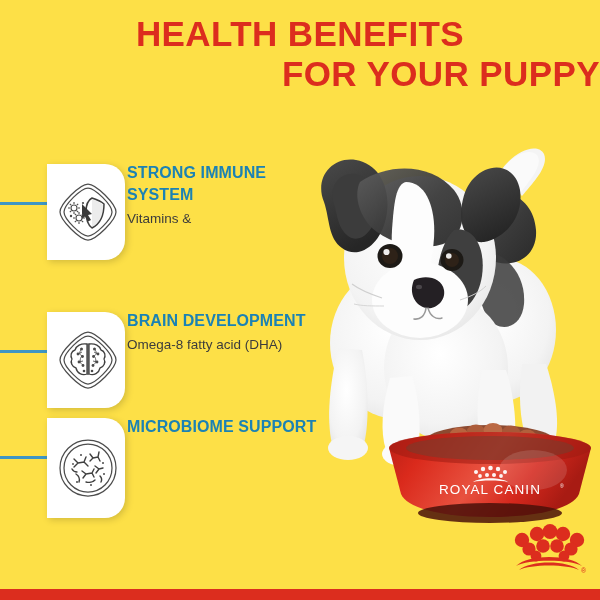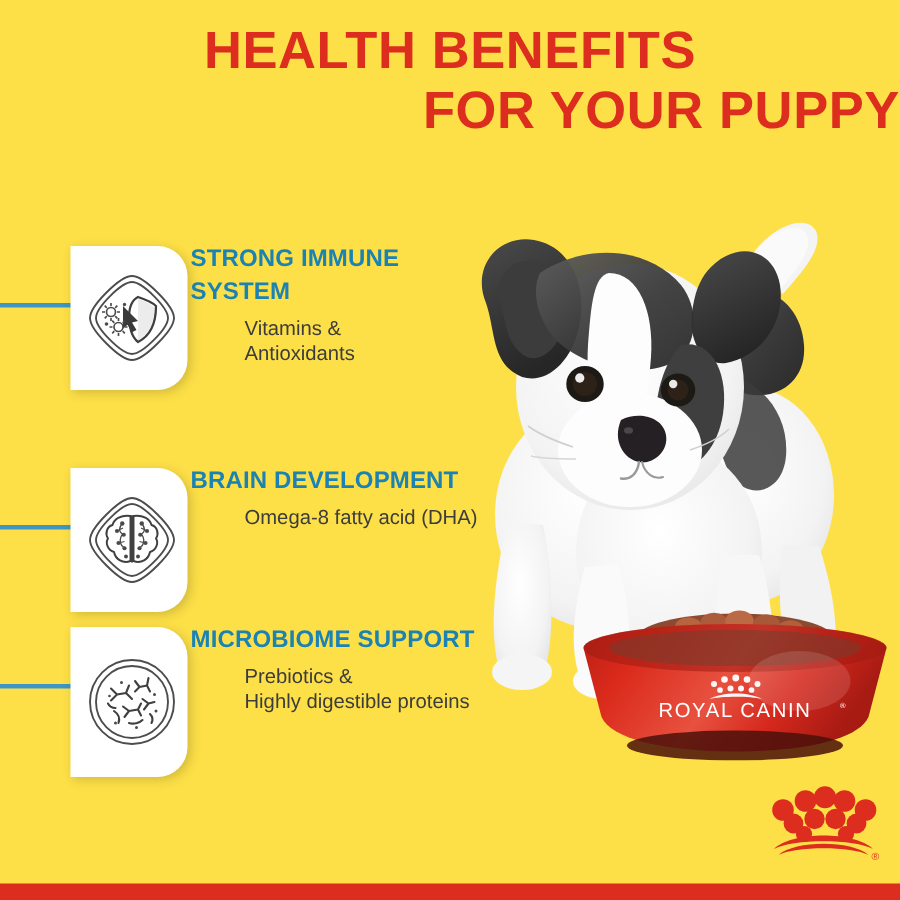--- a/index.html
+++ b/index.html
@@ -26,21 +26,21 @@
 
   
   .photo{
     position:absolute; left:286px; top:138px; width:314px; height:330px;
     overflow:hidden;
   }
   .photo svg{display:block;}
 
   
   .bowl{
-    position:absolute; left:383px; top:402px; width:214px; height:105px;
+    position:absolute; left:383px; top:418px; width:214px; height:105px;
   }
   .bowl svg{display:block;}
 
   
   .benefit{
     position:absolute;
     left:0; width:320px; height:112px;
   }
   .b1{top:156px;}
   .b2{top:304px;}
@@ -79,21 +79,20 @@
     font-size:16px;
     line-height:22px;
     letter-spacing:0.1px;
   }
   .sub{
     color:#3c3c3c;
     font-size:13.5px;
     line-height:16.5px;
     margin-top:5px;
     font-weight:normal;
-    margin-left:36px;
   }
 
   
   .rc-logo{
     position:absolute;
     left:510px; top:521px;
     width:78px; height:56px;
   }
   .rc-logo svg{display:block;}
 
@@ -270,21 +269,20 @@
           <path d="M21 32v-2M21 40v2M17 36h-2M25 36h2M18.2 33.2l-1.4-1.4M23.8 38.8l1.4 1.4M23.8 33.2l1.4-1.4M18.2 38.8l-1.4 1.4"></path>
         </g>
         <circle cx="13" cy="34" r="1.2" fill="#4a4a4a"></circle>
         <circle cx="25" cy="21" r="1.1" fill="#4a4a4a"></circle>
       </svg>
     </div>
     <div class="texts">
       <div class="head">STRONG IMMUNE SYSTEM</div>
       <div class="sub">
         <div>Vitamins &amp;</div>
-        <div>Antioxidants</div>
       </div>
     </div>
   </div>
 
   <div class="benefit b2">
     <div class="connector"></div>
     <div class="card"></div>
     <div class="icon">
       <svg width="60" height="60" viewBox="0 0 60 60" xmlns="http://www.w3.org/2000/svg">
         <g fill="none" stroke="#4c4c4c" stroke-width="1.25">
@@ -348,24 +346,20 @@
             <circle cx="45" cy="25" r="1"></circle>
           <circle cx="19" cy="44" r="1"></circle>
             <circle cx="33" cy="47" r="1"></circle>
           <circle cx="46" cy="36" r="1"></circle>
             <circle cx="15" cy="26" r="0.9"></circle>
         </g>
       </svg>
     </div>
     <div class="texts">
       <div class="head">MICROBIOME SUPPORT</div>
-      <div class="sub">
-        <div>Prebiotics &amp;</div>
-        <div>Highly digestible proteins</div>
-      </div>
     </div>
   </div>
 
   <div class="rc-logo">
     <svg width="78" height="56" viewBox="0 0 78 56" xmlns="http://www.w3.org/2000/svg">
       <g fill="#DC2D1E">
         <circle cx="12" cy="19" r="7.2"></circle>
         <circle cx="27" cy="13" r="7.2"></circle>
         <circle cx="40" cy="10.5" r="7.4"></circle>
         <circle cx="53" cy="13" r="7.2"></circle>

